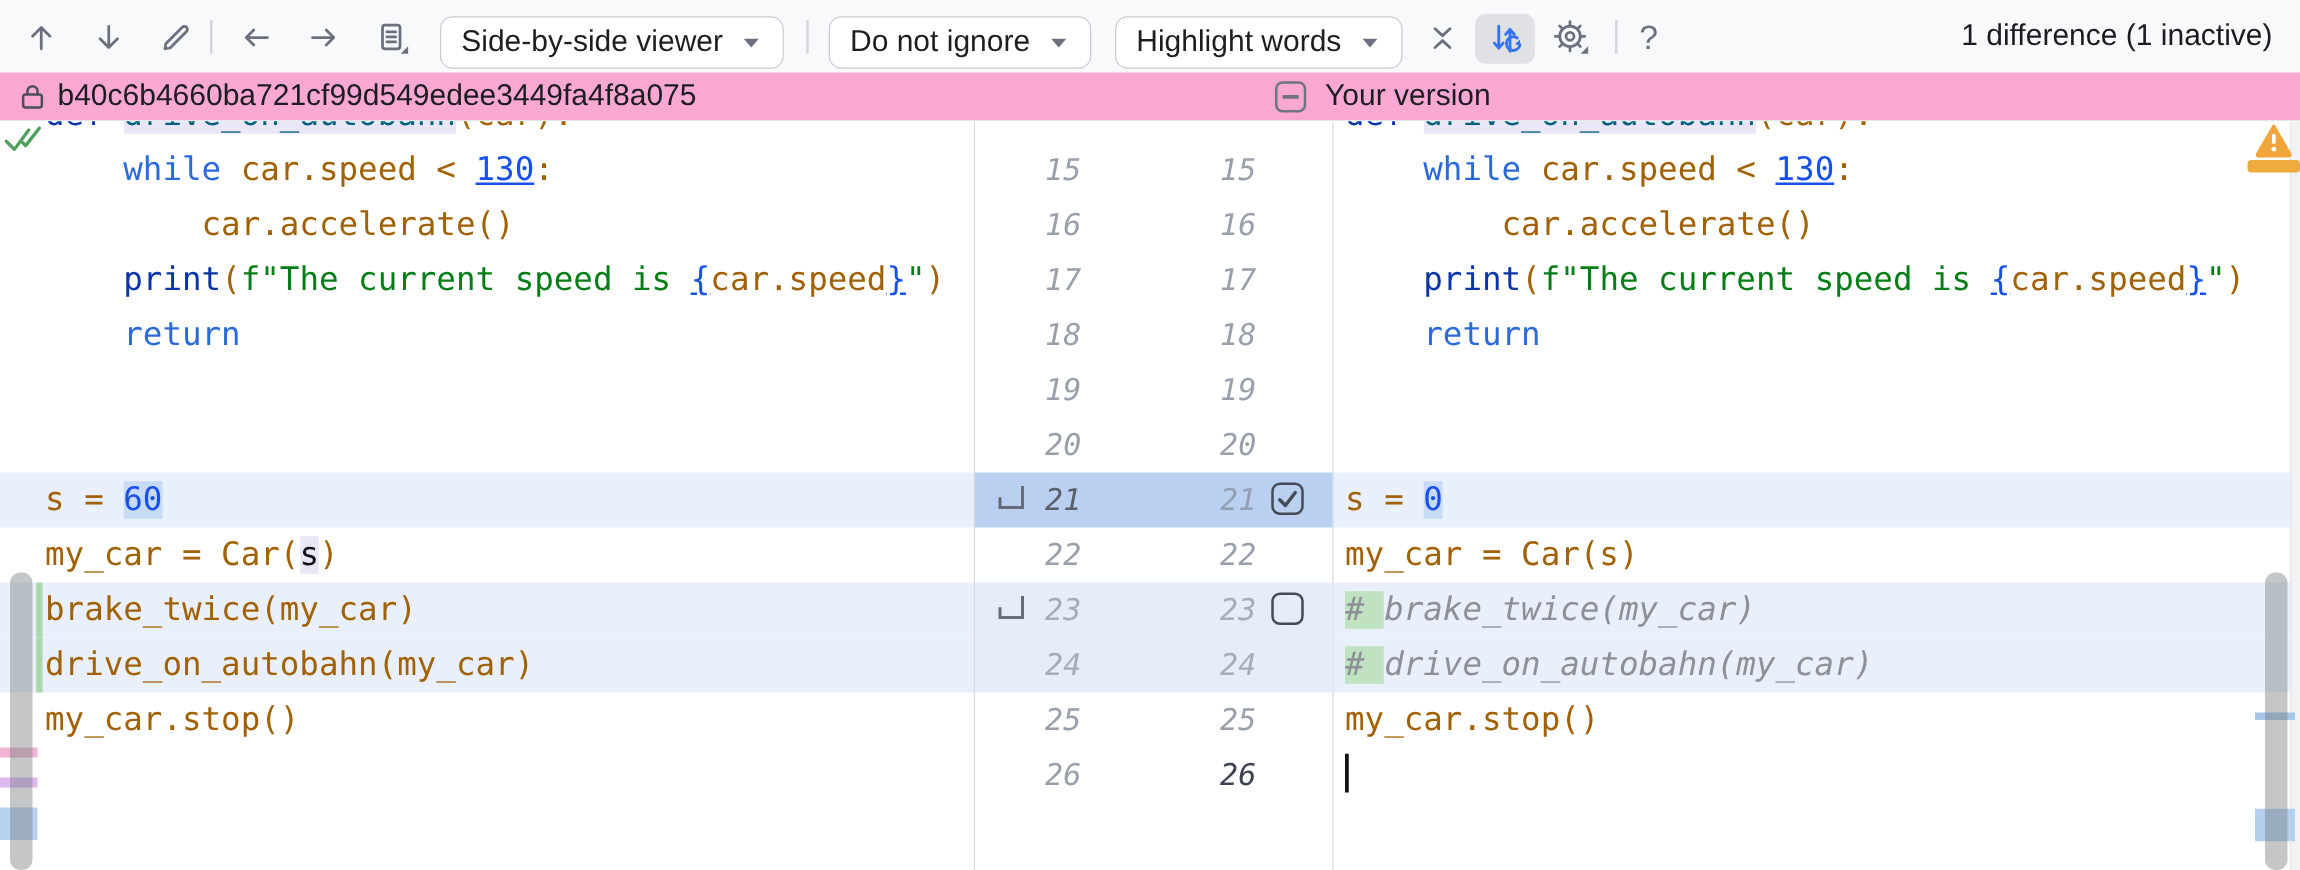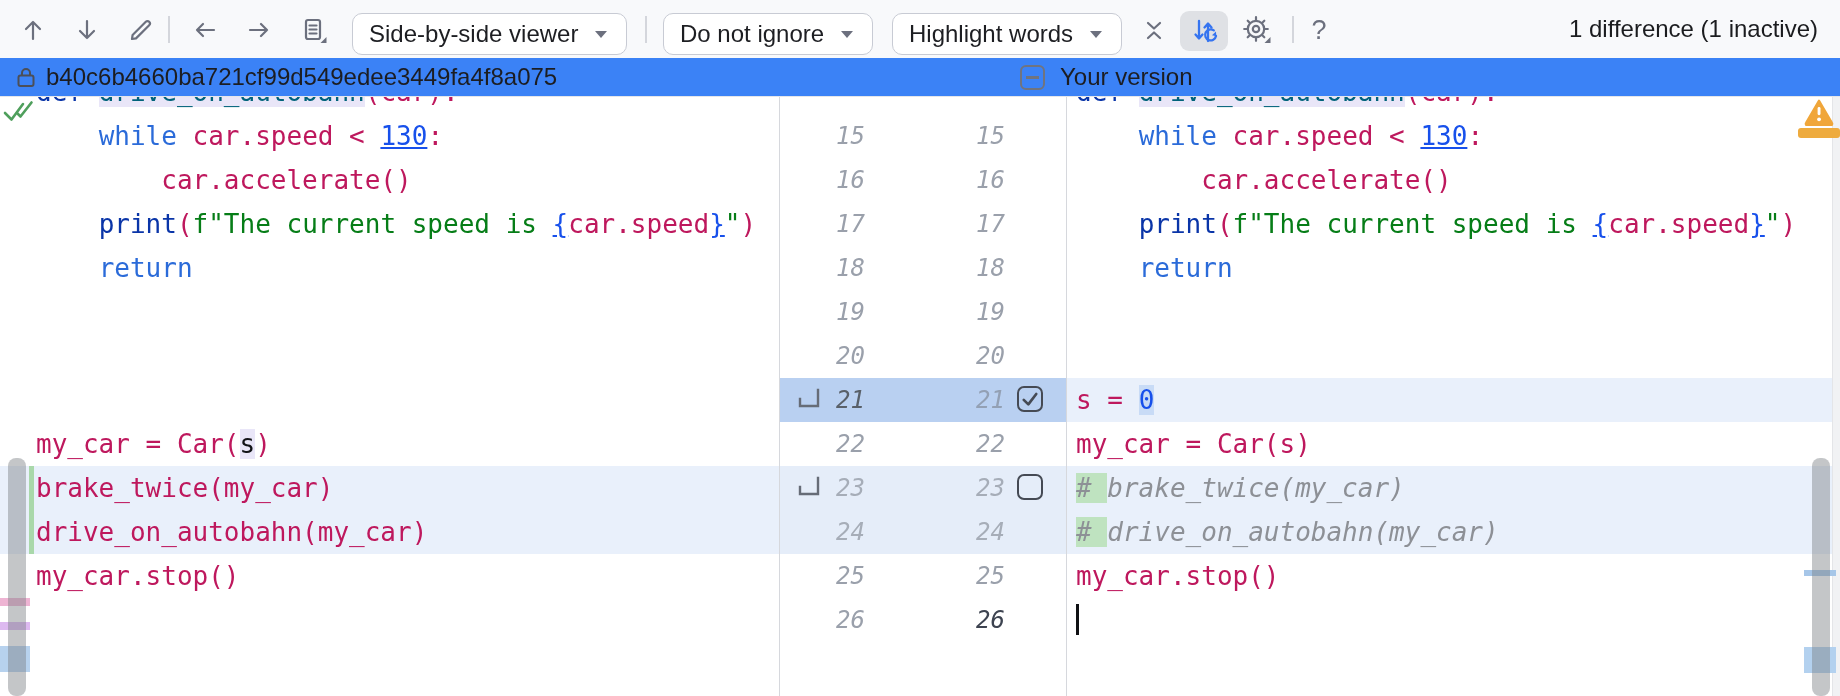--- a/index.html
+++ b/index.html
@@ -15,21 +15,21 @@
   .dd{position:absolute;top:13px;height:42px;background:#fff;border:1.5px solid #c8cbd4;
       border-radius:10px;display:flex;align-items:center;gap:14px;padding:0 16px;
       font-size:24px;color:#1d1e22;box-sizing:border-box;cursor:default;}
   .iconwrap-active{position:absolute;left:1180px;top:11px;width:48px;height:40px;background:#dfe1e5;
       border-radius:9px;display:flex;align-items:center;justify-content:center;}
   .summary{position:absolute;right:22px;top:0;height:58px;display:flex;align-items:center;
       font-size:24px;color:#1b1c1f;}
   .help-glyph{font-size:27px;color:#6c707e;}
 
   
-  .fileheader{position:absolute;top:58px;left:0;width:1840px;height:39px;background:#3b82f6;
+  .fileheader{position:absolute;top:58px;left:0;width:1840px;height:39px;background:#f9a8d4;
       border-bottom:1px solid #e4e6ea;box-sizing:border-box;}
   .lockpos{position:absolute;left:14px;top:7px;}
   .hash{position:absolute;left:46px;top:0;height:38px;display:flex;align-items:center;
       font-size:24px;color:#1c1d21;}
   .minusbox{position:absolute;left:1020px;top:7px;width:25px;height:25px;border:2.2px solid #70747f;
       border-radius:6px;box-sizing:border-box;}
   .minusbox::after{content:"";position:absolute;left:4px;top:9px;width:13px;height:2.6px;background:#70747f;}
   .rtitle{position:absolute;left:1060px;top:0;height:38px;display:flex;align-items:center;
       font-size:24px;color:#1c1d21;}
 
@@ -41,21 +41,21 @@
   #right-pane{position:absolute;left:1067px;top:0;width:765px;height:100%;}
 
   .row{position:absolute;left:0;width:100%;height:44px;box-sizing:border-box;
        font-family:"DejaVu Sans Mono",monospace;font-size:26px;line-height:44px;
        white-space:pre;color:#121317;}
   .row.lpad{padding-left:36px;}
   .row.rpad{padding-left:9px;}
   .row.band{background:#e9f0fb;}
   .green-bar{position:absolute;left:29px;top:0;width:5px;height:44px;background:#a9d8aa;}
 
-  .tk-plain{color:#be185d;}
+  .tk-plain{color:#a16207;}
   .tk-kw{color:#0a35a8;}
   .tk-kwl{color:#2b6bd9;}
   .tk-num{color:#1750eb;text-decoration:underline;}
   .tk-numhl{color:#1750eb;background:#c8dbf6;}
   .tk-str{color:#067d17;}
   .tk-cmt{color:#8d9096;font-style:italic;}
   .tk-cmtg{color:#8d9096;font-style:italic;background:#bfe3c0;}
   .tk-occ{color:#121317;background:#e9e6f8;}
   .tk-fnhl{color:#00627a;background:#e9e6f8;}
   .cursor{display:inline-block;width:2.5px;height:31px;background:#101114;vertical-align:middle;margin-top:-5px;}
@@ -195,20 +195,21 @@
 
   <div class="editor">
     <div id="left-pane">
         <div class="row lpad" style="top: -27px;"><span class="tk-kw">def </span><span class="tk-fnhl">drive_on_autobahn</span><span class="tk-plain">(car):</span></div>
         <div class="row lpad" style="top: 17px;"><span class="tk-plain">    </span><span class="tk-kwl">while</span><span class="tk-plain"> car.speed &lt; </span><span class="tk-num">130</span><span class="tk-plain">:</span></div>
         <div class="row lpad" style="top: 61px;"><span class="tk-plain">        car.accelerate()</span></div>
         <div class="row lpad" style="top: 105px;"><span class="tk-plain">    </span><span class="tk-kw">print</span><span class="tk-plain">(</span><span class="tk-str">f"The current speed is </span><span class="tk-num">{</span><span class="tk-plain">car.speed</span><span class="tk-num">}</span><span class="tk-str">"</span><span class="tk-plain">)</span></div>
         <div class="row lpad" style="top: 149px;"><span class="tk-plain">    </span><span class="tk-kwl">return</span></div>
         <div class="row lpad" style="top: 193px;"></div>
         <div class="row lpad" style="top: 237px;"></div>
+        <div class="row lpad band" style="top: 281px;"><span class="tk-plain">s = </span><span class="tk-numhl">60</span></div>
         <div class="row lpad" style="top: 325px;"><span class="tk-plain">my_car = Car(</span><span class="tk-occ">s</span><span class="tk-plain">)</span></div>
         <div class="row lpad band" style="top: 369px;"><div class="green-bar"></div><span class="tk-plain">brake_twice(my_car)</span></div>
         <div class="row lpad band" style="top: 413px;"><div class="green-bar"></div><span class="tk-plain">drive_on_autobahn(my_car)</span></div>
         <div class="row lpad" style="top: 457px;"><span class="tk-plain">my_car.stop()</span></div>
         <div class="row lpad" style="top: 501px;"></div>
       </div>
     <div id="gutter">
         <div class="grow" style="top: -27px;">
           <span class="lnum ln-normal"></span>
           <span class="rnum ln-normal"></span>

